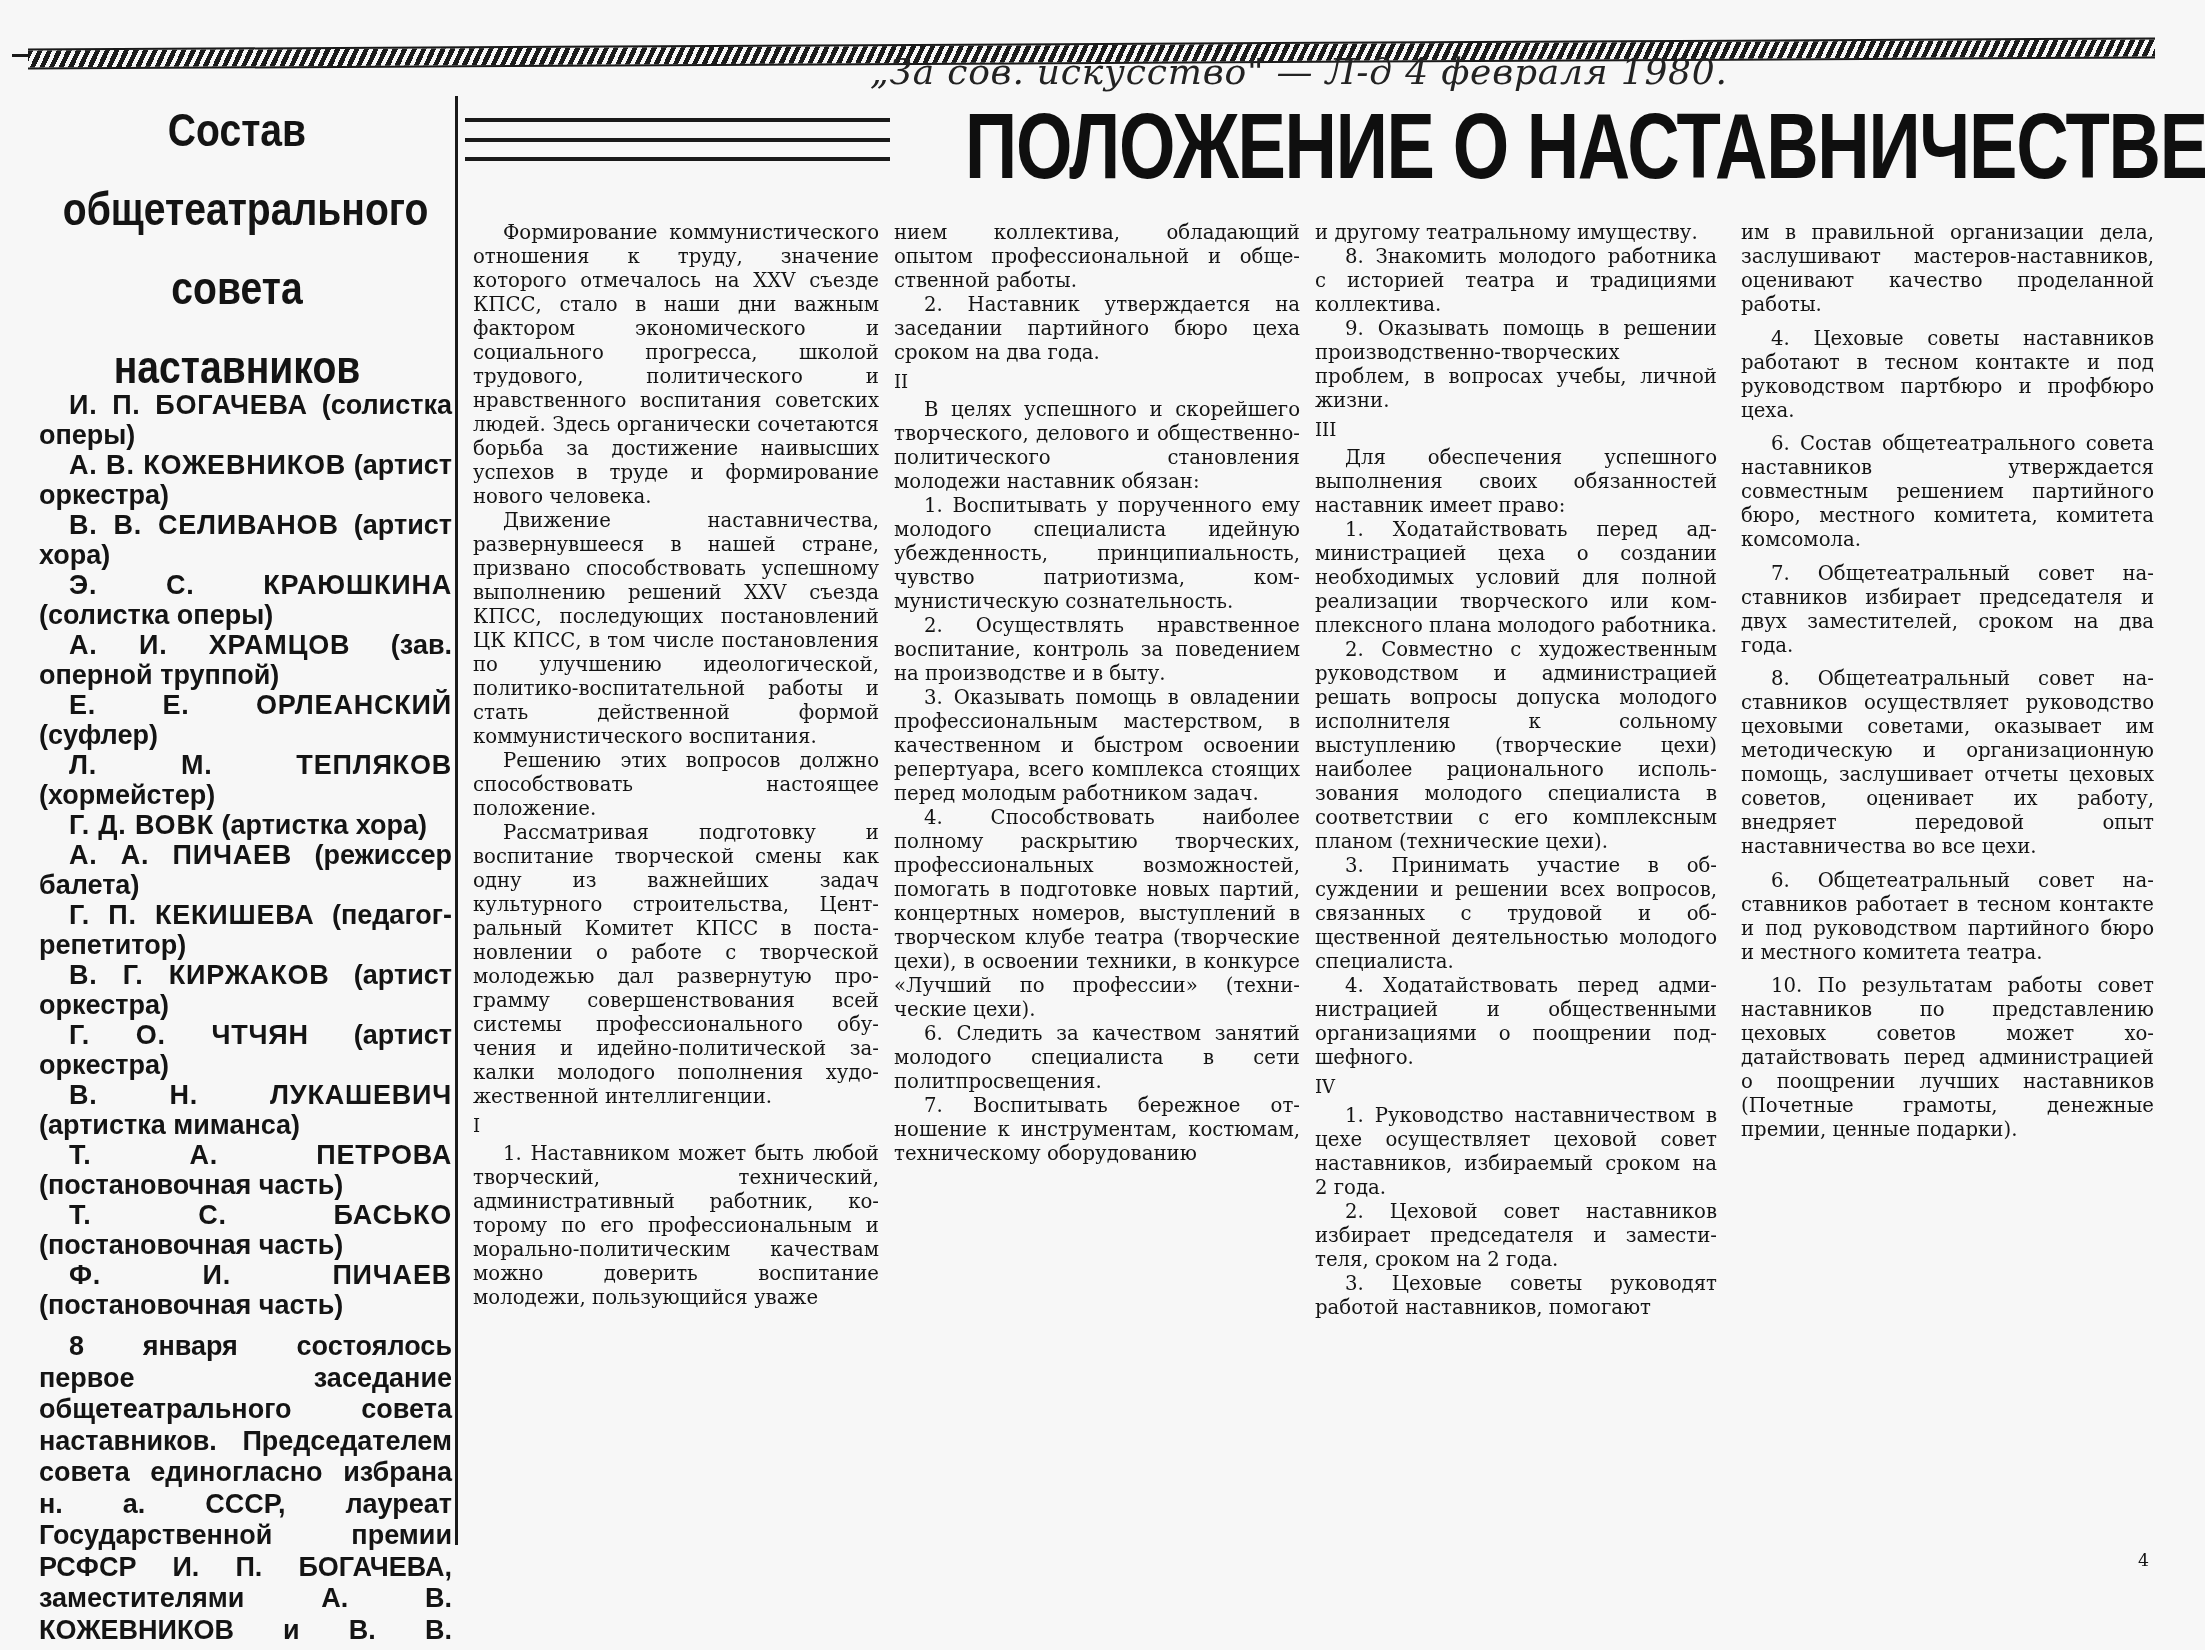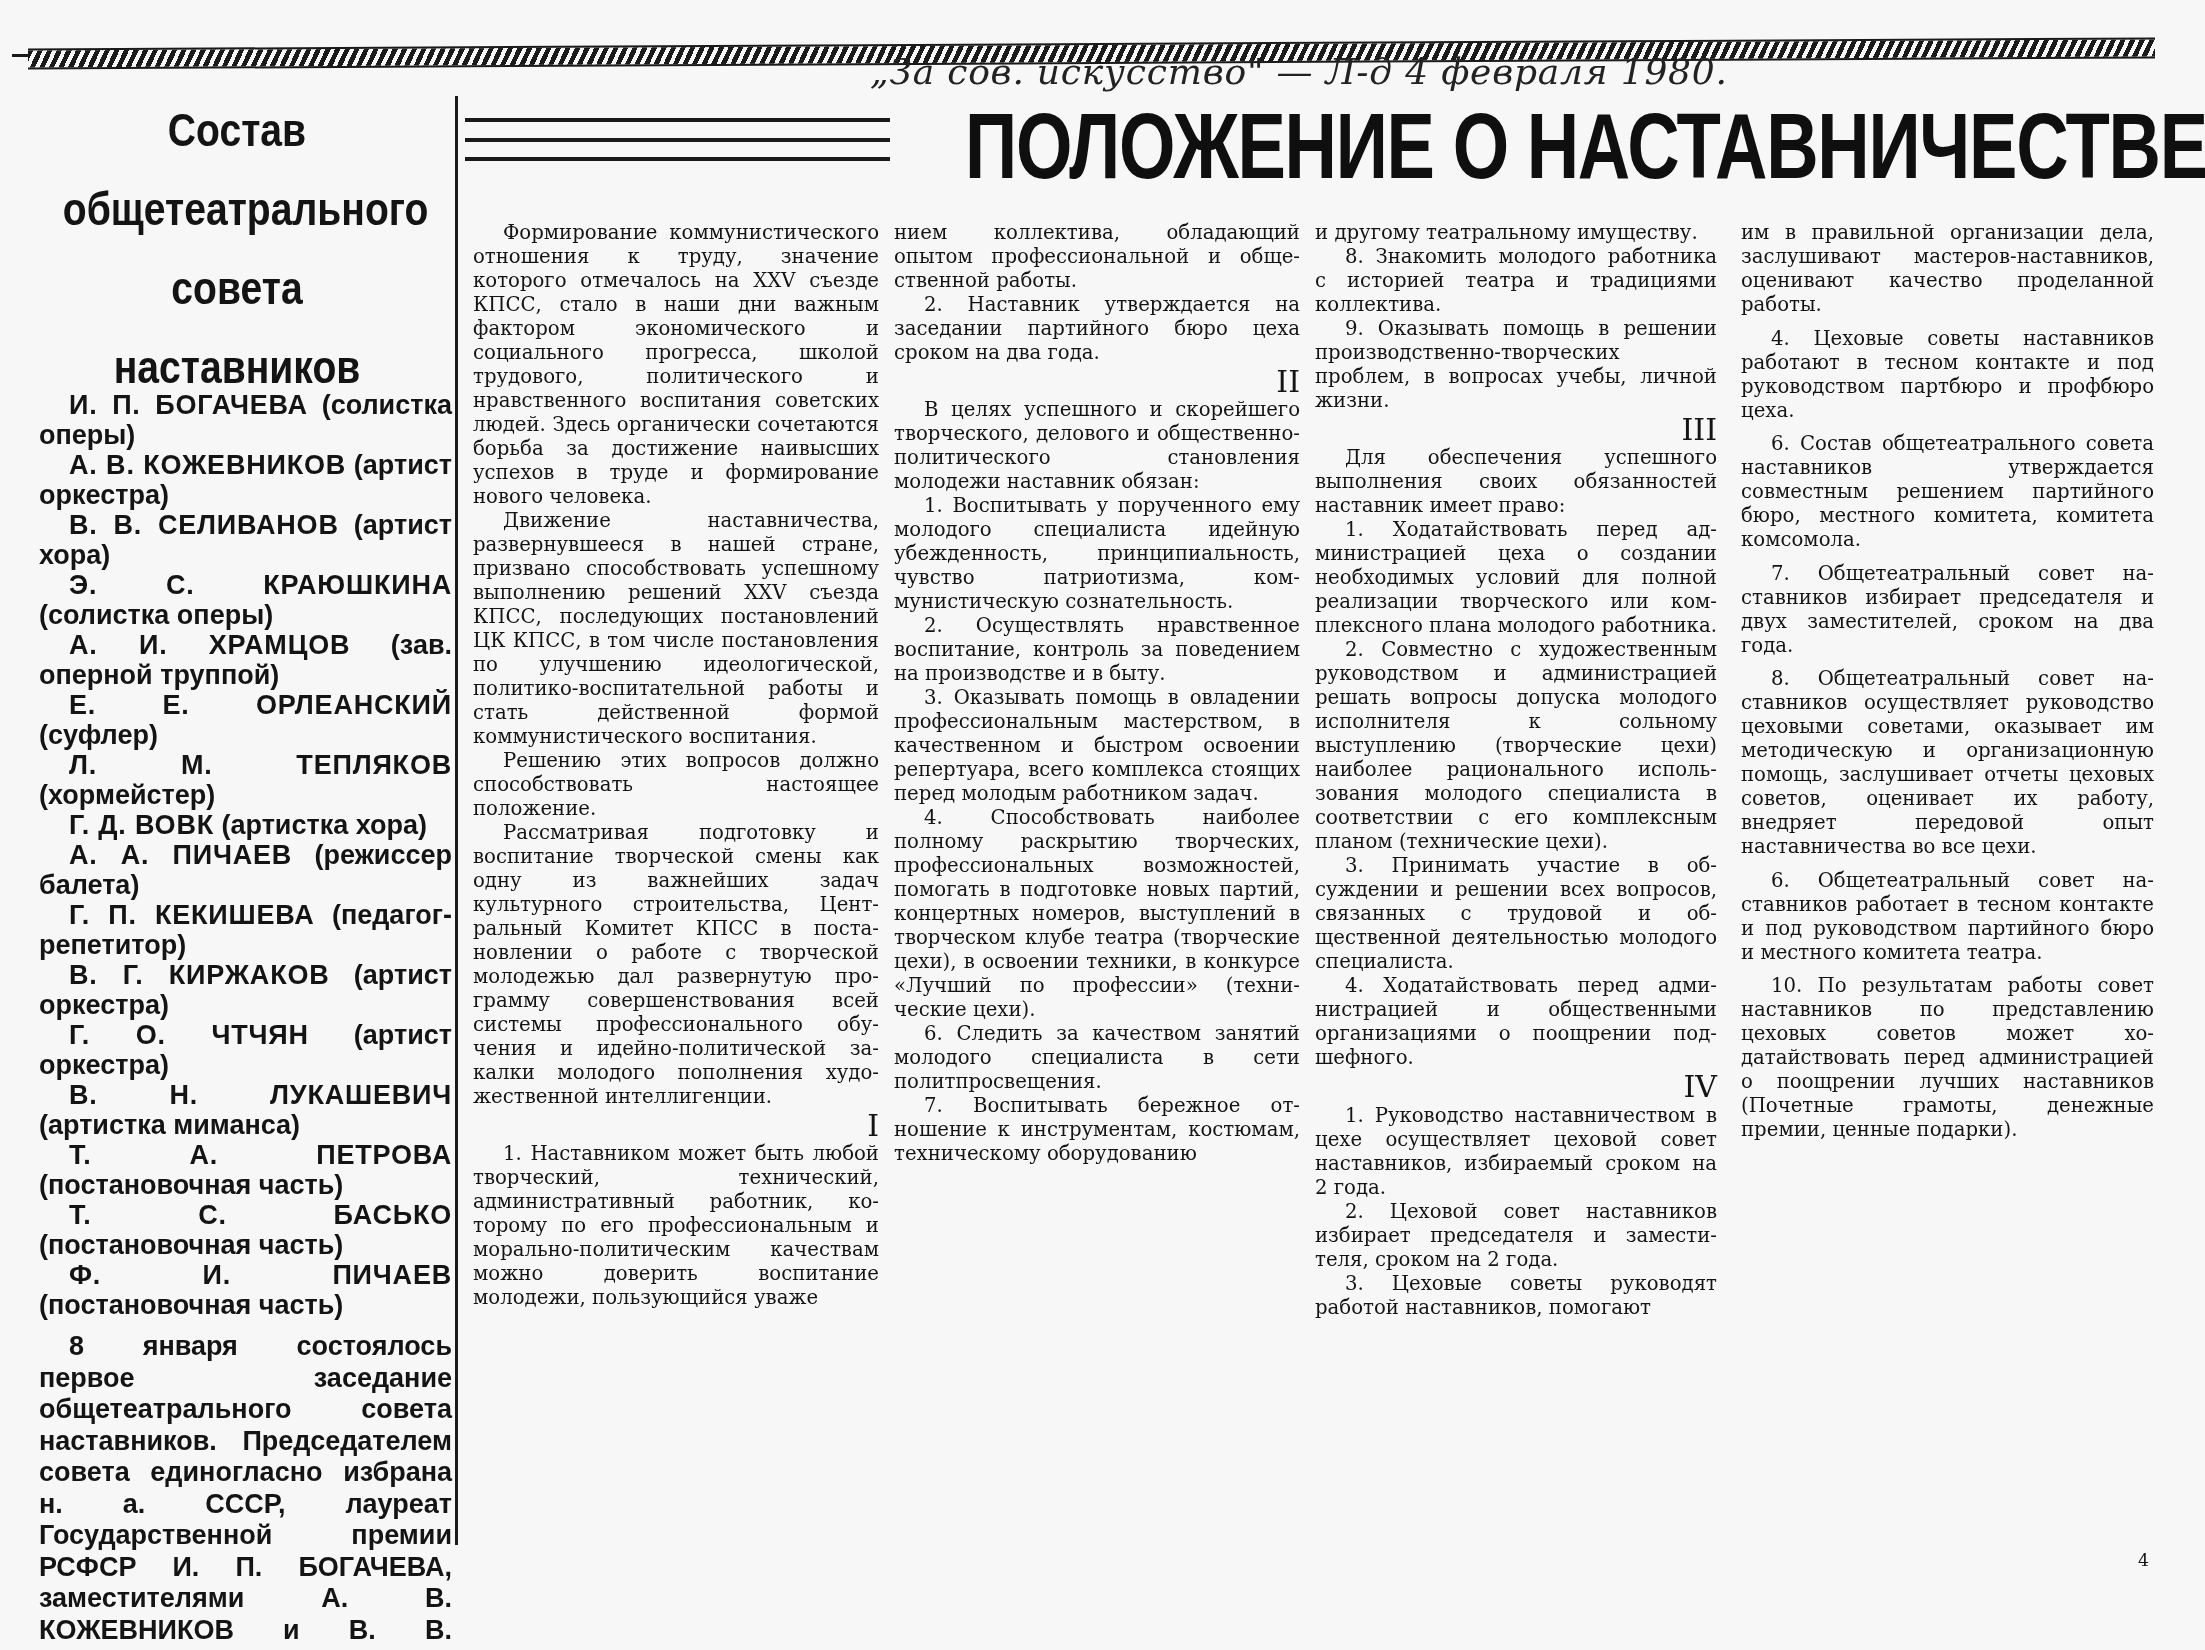--- a/index.html
+++ b/index.html
@@ -20,21 +20,21 @@
     font-family: "Liberation Sans", sans-serif; font-weight: 700; font-size: 46px; line-height: 79px;
     transform: scaleX(0.85); transform-origin: center top; }
   .sidebar { position: absolute; left: 39px; top: 390px; width: 413px;
     font-family: "Liberation Sans", sans-serif; font-weight: 700; font-size: 27px; line-height: 30px; }
   .member { text-indent: 30px; text-align: justify; }
   .member .name { letter-spacing: 0.8px; }
   .sidebar .para { text-indent: 30px; text-align: justify; margin-top: 11px; line-height: 31.5px; }
   .col { position: absolute; top: 221px; font-family: "DejaVu Serif", serif; font-size: 19.7px;
     line-height: 24px; text-align: justify; hyphens: manual; }
   .col p { margin: 0; text-indent: 30px; }
-  .col .sec { text-align: right; text-indent: 0; font-size: 30px; margin: 4.7px 0; }
+  .col .sec { text-align: left; text-indent: 0; font-size: 18px; margin: 4.7px 0; }
   .col .gap { margin-top: 9.5px; }
   .c1 { left: 473px; width: 406px; }
   .c2 { left: 894px; width: 406px; }
   .c3 { left: 1315px; width: 402px; }
   .c4 { left: 1741px; width: 413px; }
   .pagemark { position: absolute; left: 2138px; top: 1550px; font-family: "DejaVu Serif", serif; font-size: 17.3px; }
 </style>
 </head>
 <body>
 

